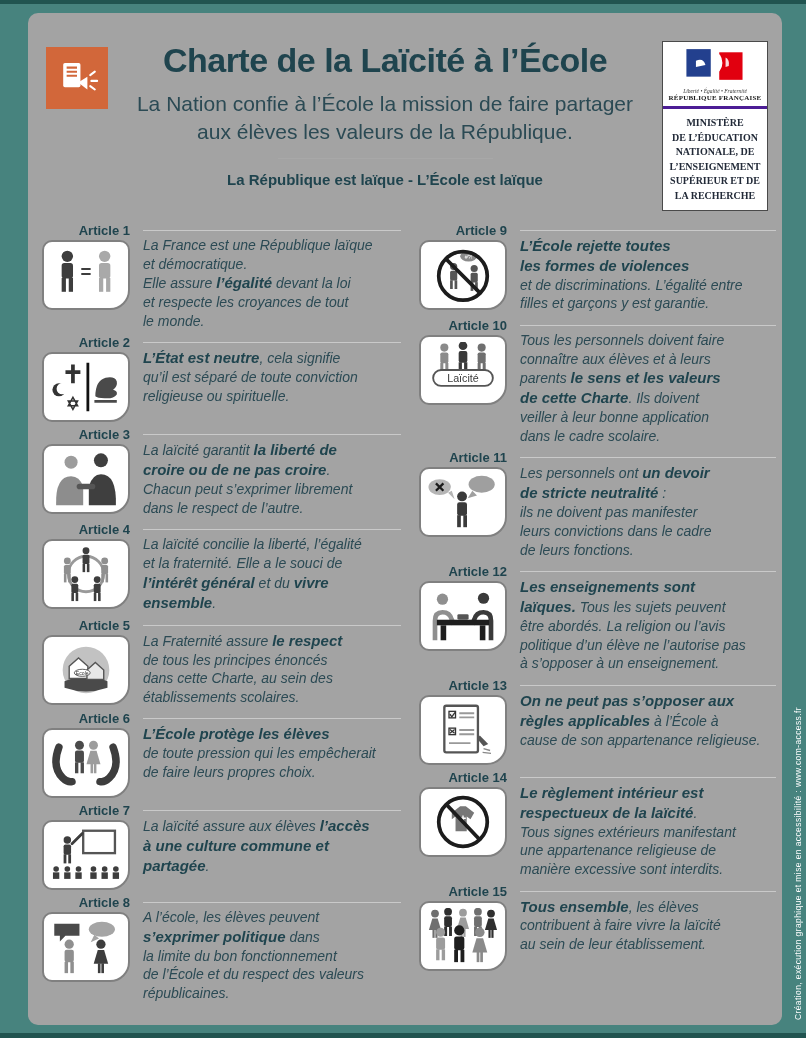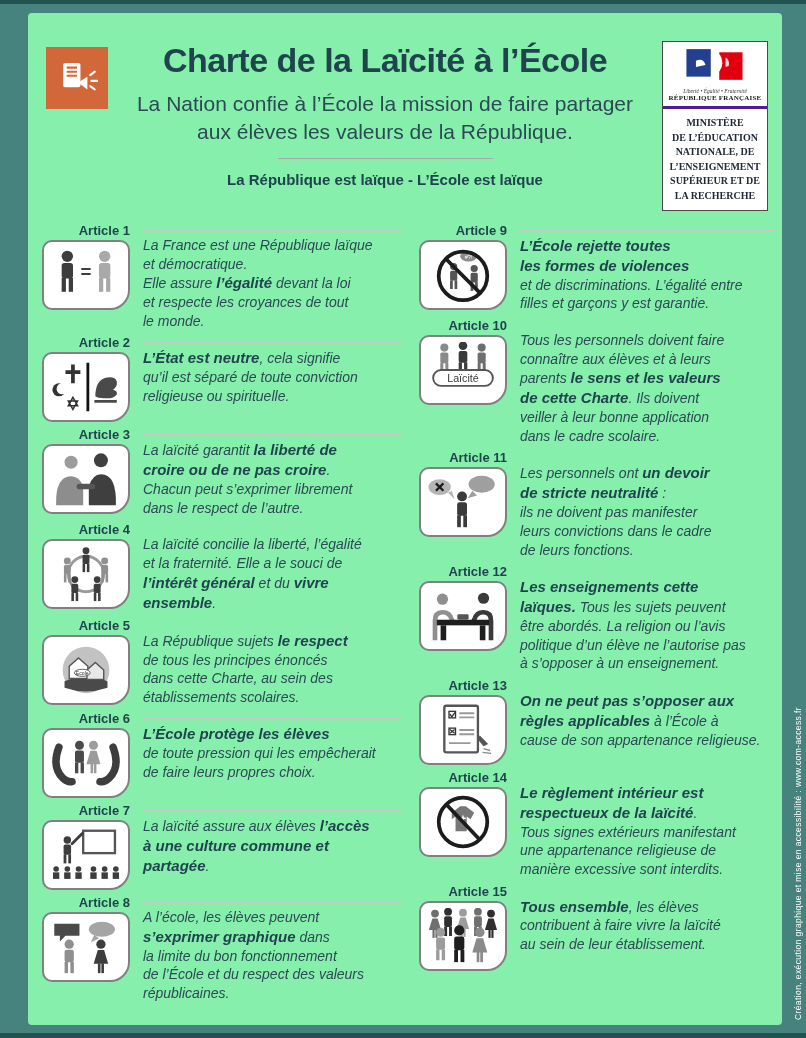--- a/index.html
+++ b/index.html
@@ -1,21 +1,21 @@
 <!DOCTYPE html>
 <html><head>
 <meta charset="utf-8">
 <style>
   html,body{margin:0;padding:0;background:#e8e8e8;}
   .page{position:relative;width:806px;height:1038px;background:#47837e;
         font-family:"Liberation Sans",sans-serif;overflow:hidden;}
   .edge-top{position:absolute;top:0;left:0;right:0;height:4px;background:#215450;}
   .edge-bottom{position:absolute;bottom:0;left:0;right:0;height:5px;background:#215450;}
   .content{position:absolute;left:28px;top:13px;right:24px;bottom:13px;
-           background:#86efac;border-radius:4px;overflow:hidden;}
+           background:#a3a3a3;border-radius:10px;overflow:hidden;}
   .credit{position:absolute;right:3px;bottom:18px;writing-mode:vertical-rl;
           transform:rotate(180deg);color:#ffffff;font-size:8.5px;letter-spacing:.4px;}
 
   
   .header{display:flex;padding:26px 14px 0 18px;}
   .badge{width:62px;height:62px;background:#d2673a;flex:none;margin-top:8px;
          display:flex;align-items:center;justify-content:center;}
   .header-center{flex:1;text-align:center;padding:0 4px;}
   .title{font-size:34px;font-weight:bold;color:#1f444e;letter-spacing:-.5px;margin-top:2px;}
   .subtitle{font-size:21px;color:#2b4a54;margin-top:10px;line-height:1.35;white-space:pre-line;}
@@ -230,21 +230,21 @@
                   <path d="M17 42 q23 -10 46 0 l0 7 q-23 8 -46 0 z" fill="#4a4a4a"></path>
                   <path d="M22 26 l10 -9 10 9 v13 h-20 z" fill="#fff" stroke="#555" stroke-width="1.5"></path>
                   <path d="M41 30 l9 -8 9 8 v10 h-18 z" fill="#e8e8e8" stroke="#555" stroke-width="1.5"></path>
                   <ellipse cx="36" cy="33" rx="8.5" ry="3.8" fill="#fff" stroke="#555"></ellipse>
                   <text x="36" y="35.5" font-size="5.5" text-anchor="middle" fill="#333">Ecole</text>
                 </svg>
               </div>
     </div>
     <div class="art-right">
       <div class="art-rule"></div>
-      <p class="art-text"><span>La République sujets </span><span class="b">le respect</span><span>
+      <p class="art-text"><span>La Fraternité assure </span><span class="b">le respect</span><span>
 de tous les principes énoncés
 dans cette Charte, au sein des
 établissements scolaires.</span></p>
     </div>
   </div>
 
   <div class="article">
     <div class="art-left">
       <div class="art-label">Article 6</div>
       <div class="art-icon">
@@ -329,21 +329,21 @@
                     <path d="M 52.589999999999996 33.2 h 6.820000000000001 L 63.75 47.925 h -15.5 Z"></path>
                     <rect x="52.745" y="47.46" width="2.79" height="10.54"></rect>
                     <rect x="56.465" y="47.46" width="2.79" height="10.54"></rect>
                   </g>
                 </svg>
               </div>
     </div>
     <div class="art-right">
       <div class="art-rule"></div>
       <p class="art-text"><span>A l’école, les élèves peuvent
-</span><span class="b">s’exprimer graphique</span><span> dans
+</span><span class="b">s’exprimer politique</span><span> dans
 la limite du bon fonctionnement
 de l’École et du respect des valeurs
 républicaines.</span></p>
     </div>
   </div>
 </div>
       <div class="col col-right">
   <div class="article">
     <div class="art-left">
       <div class="art-label">Article 9</div>
@@ -456,21 +456,21 @@
                   <path d="M70 56 v-21 q0 -9 -8 -9 q-8 0 -10 8 l-2 5" fill="none" stroke="#3a3a3a" stroke-width="5"></path>
                   <rect x="12" y="34" width="56" height="6" fill="#1e1e1e"></rect>
                   <rect x="16" y="40" width="6" height="16" fill="#1e1e1e"></rect>
                   <rect x="58" y="40" width="6" height="16" fill="#1e1e1e"></rect>
                   <rect x="34" y="28" width="12" height="6" rx="1.5" fill="#555"></rect>
                 </svg>
               </div>
     </div>
     <div class="art-right">
       <div class="art-rule"></div>
-      <p class="art-text"><span class="b">Les enseignements cette
+      <p class="art-text"><span class="b">Les enseignements sont
 laïques.</span><span> Tous les sujets peuvent
 être abordés. La religion ou l’avis
 politique d’un élève ne l’autorise pas
 à s’opposer à un enseignement.</span></p>
     </div>
   </div>
 
   <div class="article">
     <div class="art-left">
       <div class="art-label">Article 13</div>

